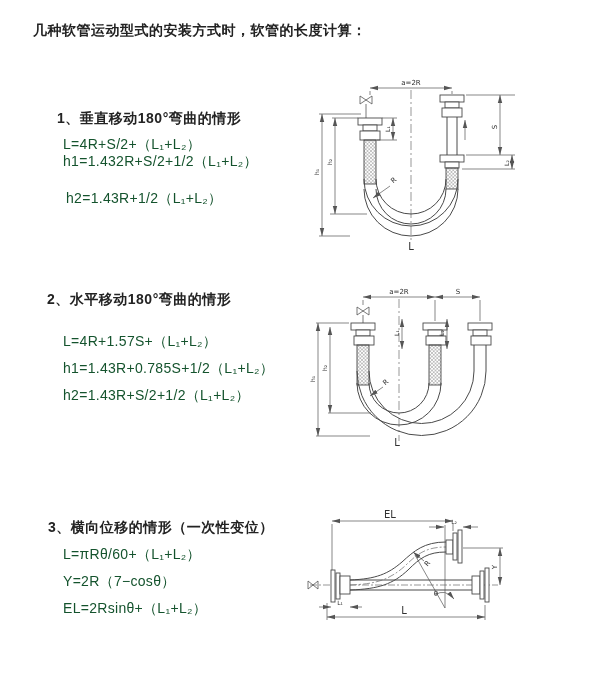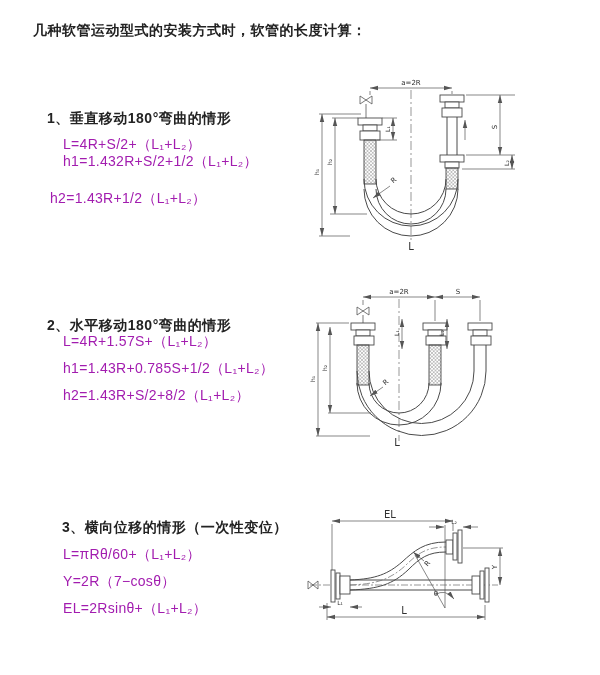--- a/index.html
+++ b/index.html
@@ -7,50 +7,50 @@
     width:600px;height:675px;
     background:#ffffff;
     position:relative;
     font-family:"Liberation Sans","DejaVu Sans",sans-serif;
     color:#232323;
     overflow:hidden;
   }
   .t{position:absolute;white-space:nowrap;line-height:18px;}
   .title{font-size:14px;font-weight:bold;letter-spacing:0.5px;text-align:center;}
   .hd{font-size:14px;font-weight:bold;letter-spacing:0.5px;}
-  .fm{font-size:14px;letter-spacing:0.3px;color:#a21caf;}
+  .fm{font-size:14px;letter-spacing:0.3px;color:#14532d;}
   svg{position:absolute;overflow:visible;}
   .ln{stroke:#565656;stroke-width:0.8;fill:none;}
   .ln2{stroke:#4a4a4a;stroke-width:1;fill:none;}
   .cl{stroke:#6a6a6a;stroke-width:0.7;fill:none;stroke-dasharray:9 3 2 3;}
   .hz{stroke-dasharray:7 2 2 2;}
   .fl{fill:#ffffff;stroke:#4a4a4a;stroke-width:0.9;}
   .br{stroke:#4a4a4a;stroke-width:0.9;}
   .dim{stroke:#555555;stroke-width:0.7;fill:none;}
   text{fill:#303030;font-family:"DejaVu Sans","Liberation Sans",sans-serif;}
   .lbl{font-size:7px;}
   .lbs{font-size:6px;}
   .lbL{font-size:10px;}
 </style>
 </head>
 <body>
 
 <div class="t title" style="left:33px;top:21px">几种软管运动型式的安装方式时，软管的长度计算：</div>
 
-<div class="t hd" style="left:47px;top:109px">1、垂直移动180°弯曲的情形</div>
+<div class="t hd" style="left:57px;top:109px">1、垂直移动180°弯曲的情形</div>
 <div class="t fm" style="left:63px;top:135px">L=4R+S/2+（L₁+L₂）</div>
 <div class="t fm" style="left:63px;top:152px">h1=1.432R+S/2+1/2（L₁+L₂）</div>
-<div class="t fm" style="left:50px;top:189px">h2=1.43R+1/2（L₁+L₂）</div>
-
-<div class="t hd" style="left:47px;top:316px">2、水平移动180°弯曲的情形</div>
+<div class="t fm" style="left:66px;top:189px">h2=1.43R+1/2（L₁+L₂）</div>
+
+<div class="t hd" style="left:47px;top:290px">2、水平移动180°弯曲的情形</div>
 <div class="t fm" style="left:63px;top:332px">L=4R+1.57S+（L₁+L₂）</div>
 <div class="t fm" style="left:63px;top:359px">h1=1.43R+0.785S+1/2（L₁+L₂）</div>
-<div class="t fm" style="left:63px;top:386px">h2=1.43R+S/2+8/2（L₁+L₂）</div>
-
-<div class="t hd" style="left:62px;top:518px">3、横向位移的情形（一次性变位）</div>
+<div class="t fm" style="left:63px;top:386px">h2=1.43R+S/2+1/2（L₁+L₂）</div>
+
+<div class="t hd" style="left:48px;top:518px">3、横向位移的情形（一次性变位）</div>
 <div class="t fm" style="left:63px;top:545px">L=πRθ/60+（L₁+L₂）</div>
 <div class="t fm" style="left:63px;top:572px">Y=2R（7−cosθ）</div>
 <div class="t fm" style="left:63px;top:599px">EL=2Rsinθ+（L₁+L₂）</div>
 
 <svg style="left:315px;top:74px" width="205" height="180" viewBox="0 0 205 180">
   <defs>
     <marker id="m1" markerUnits="userSpaceOnUse" markerWidth="8" markerHeight="6" refX="8" refY="3" orient="auto-start-reverse">
       <path d="M0,0.8 L8,3 L0,5.2 Z" fill="#555"></path>
     </marker>
     <pattern id="p1" patternUnits="userSpaceOnUse" width="3.5" height="3.5">

